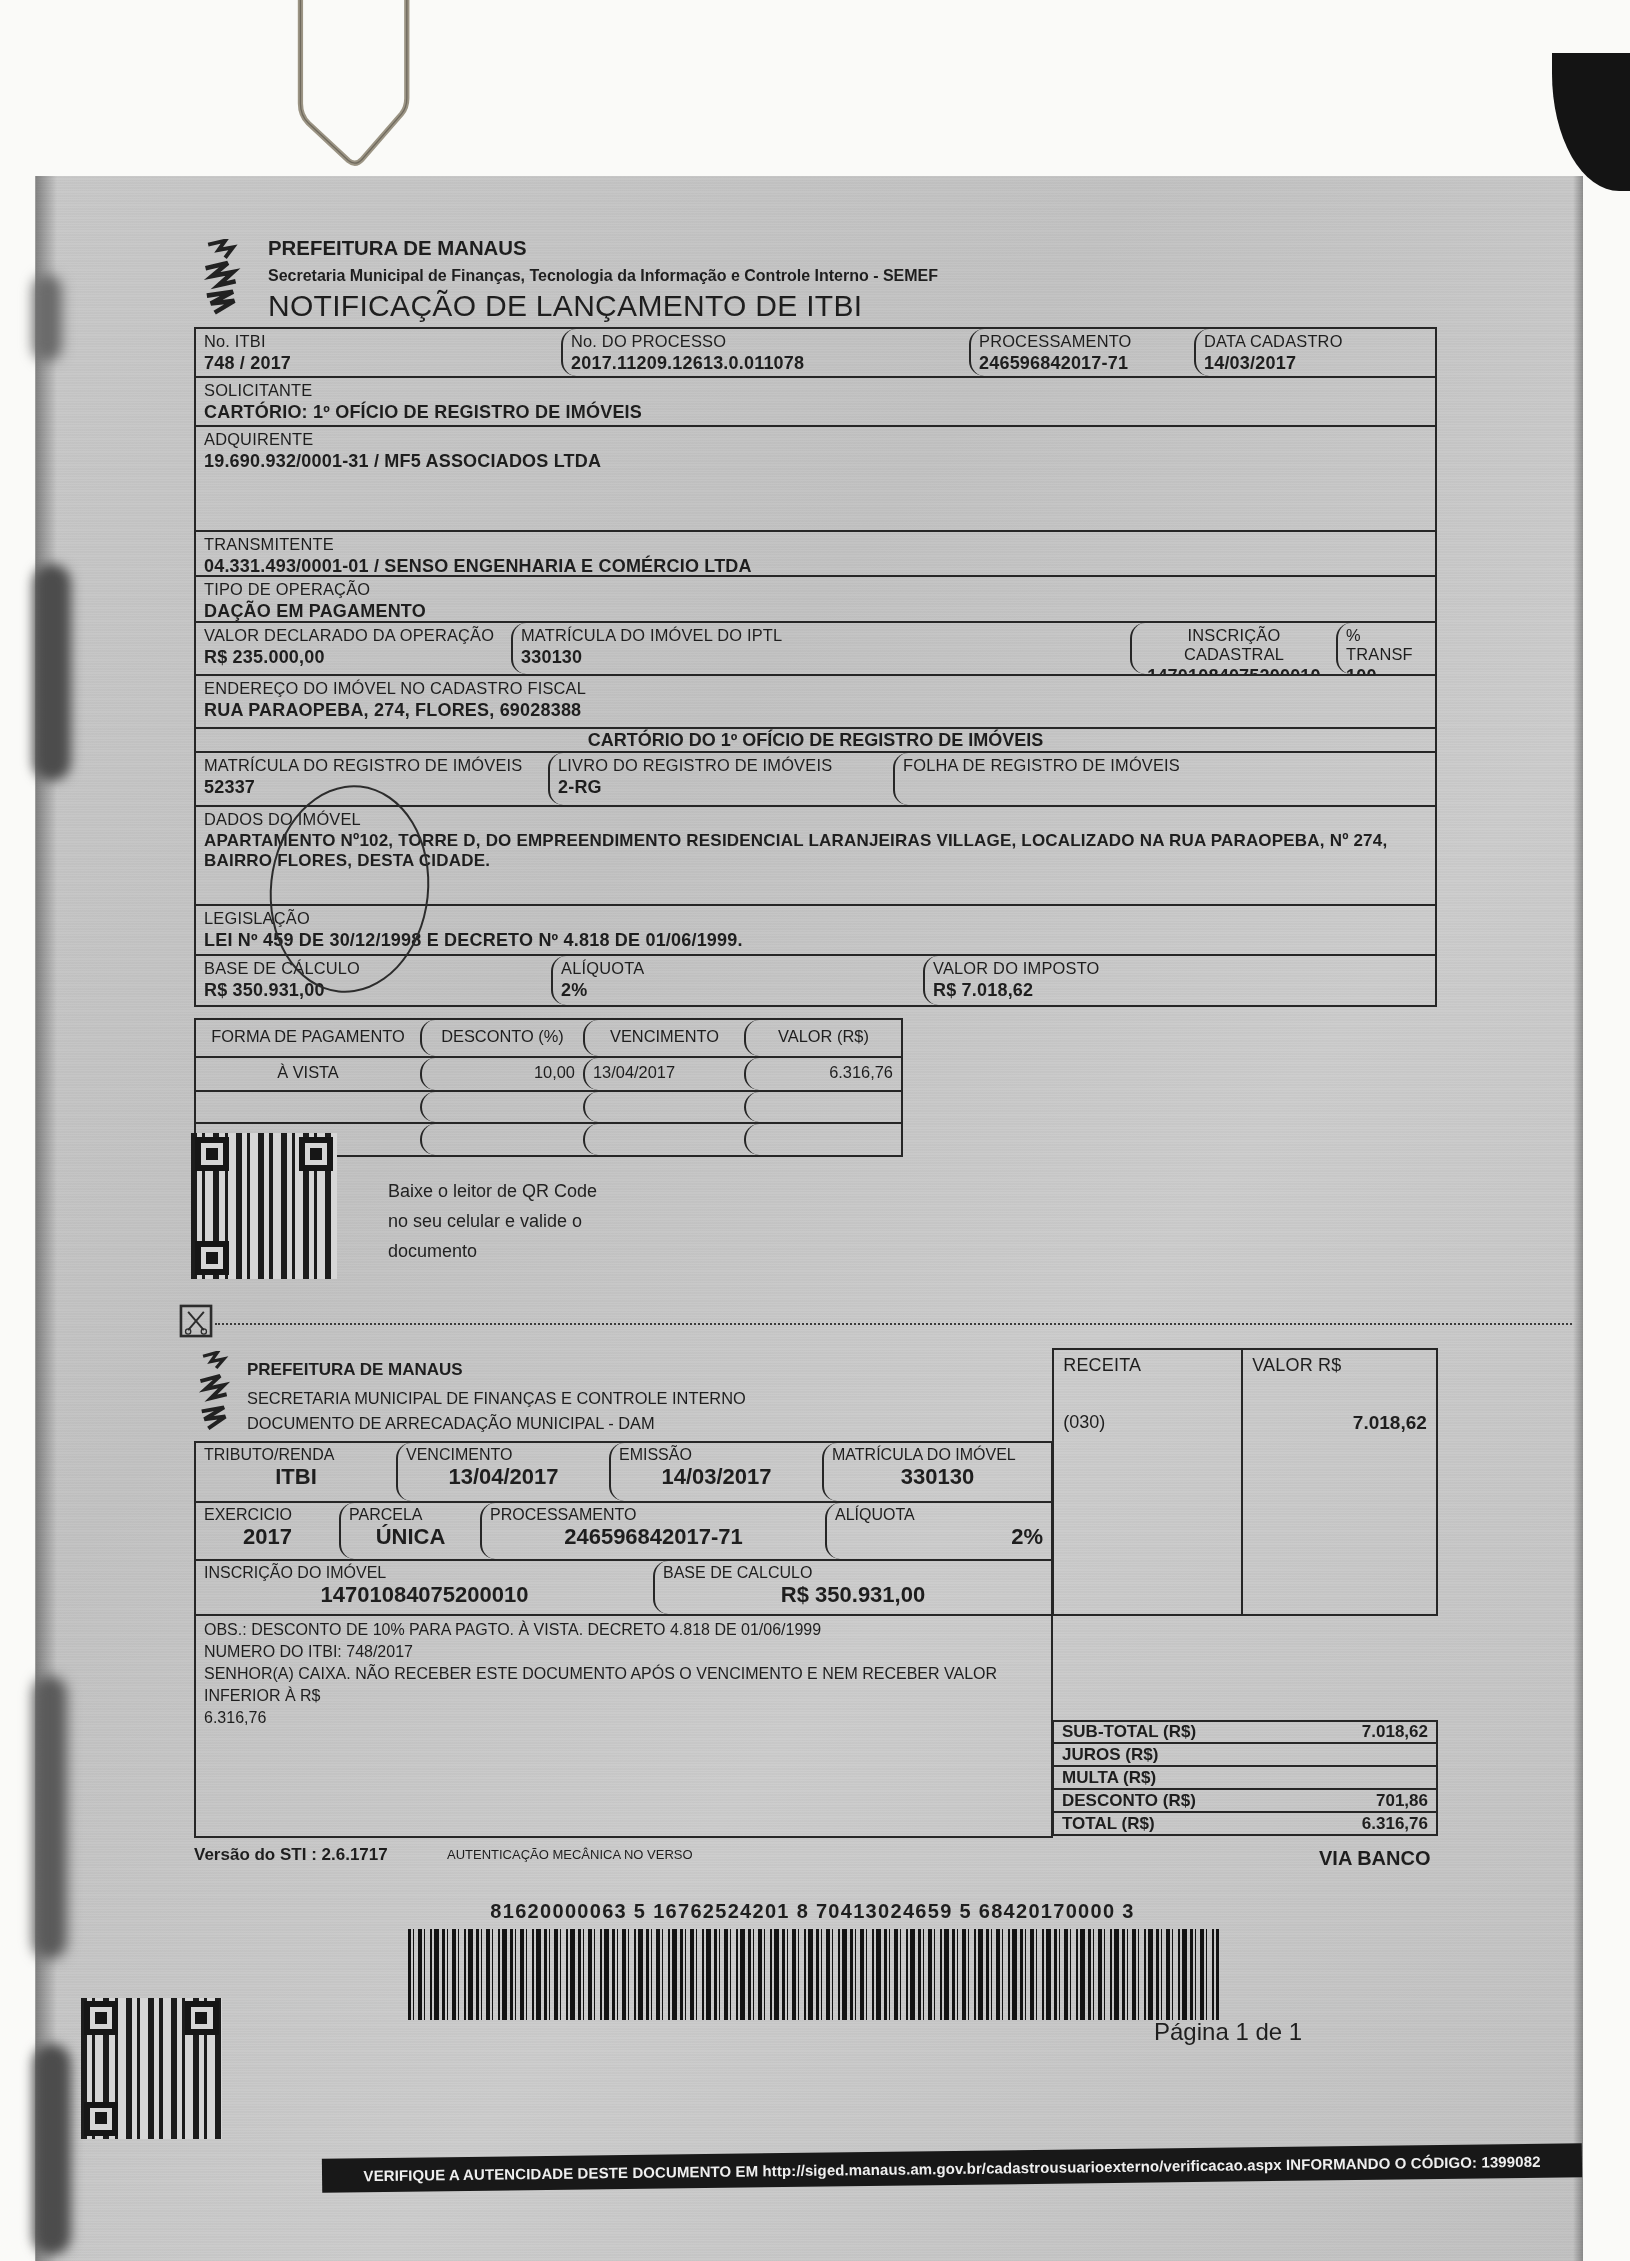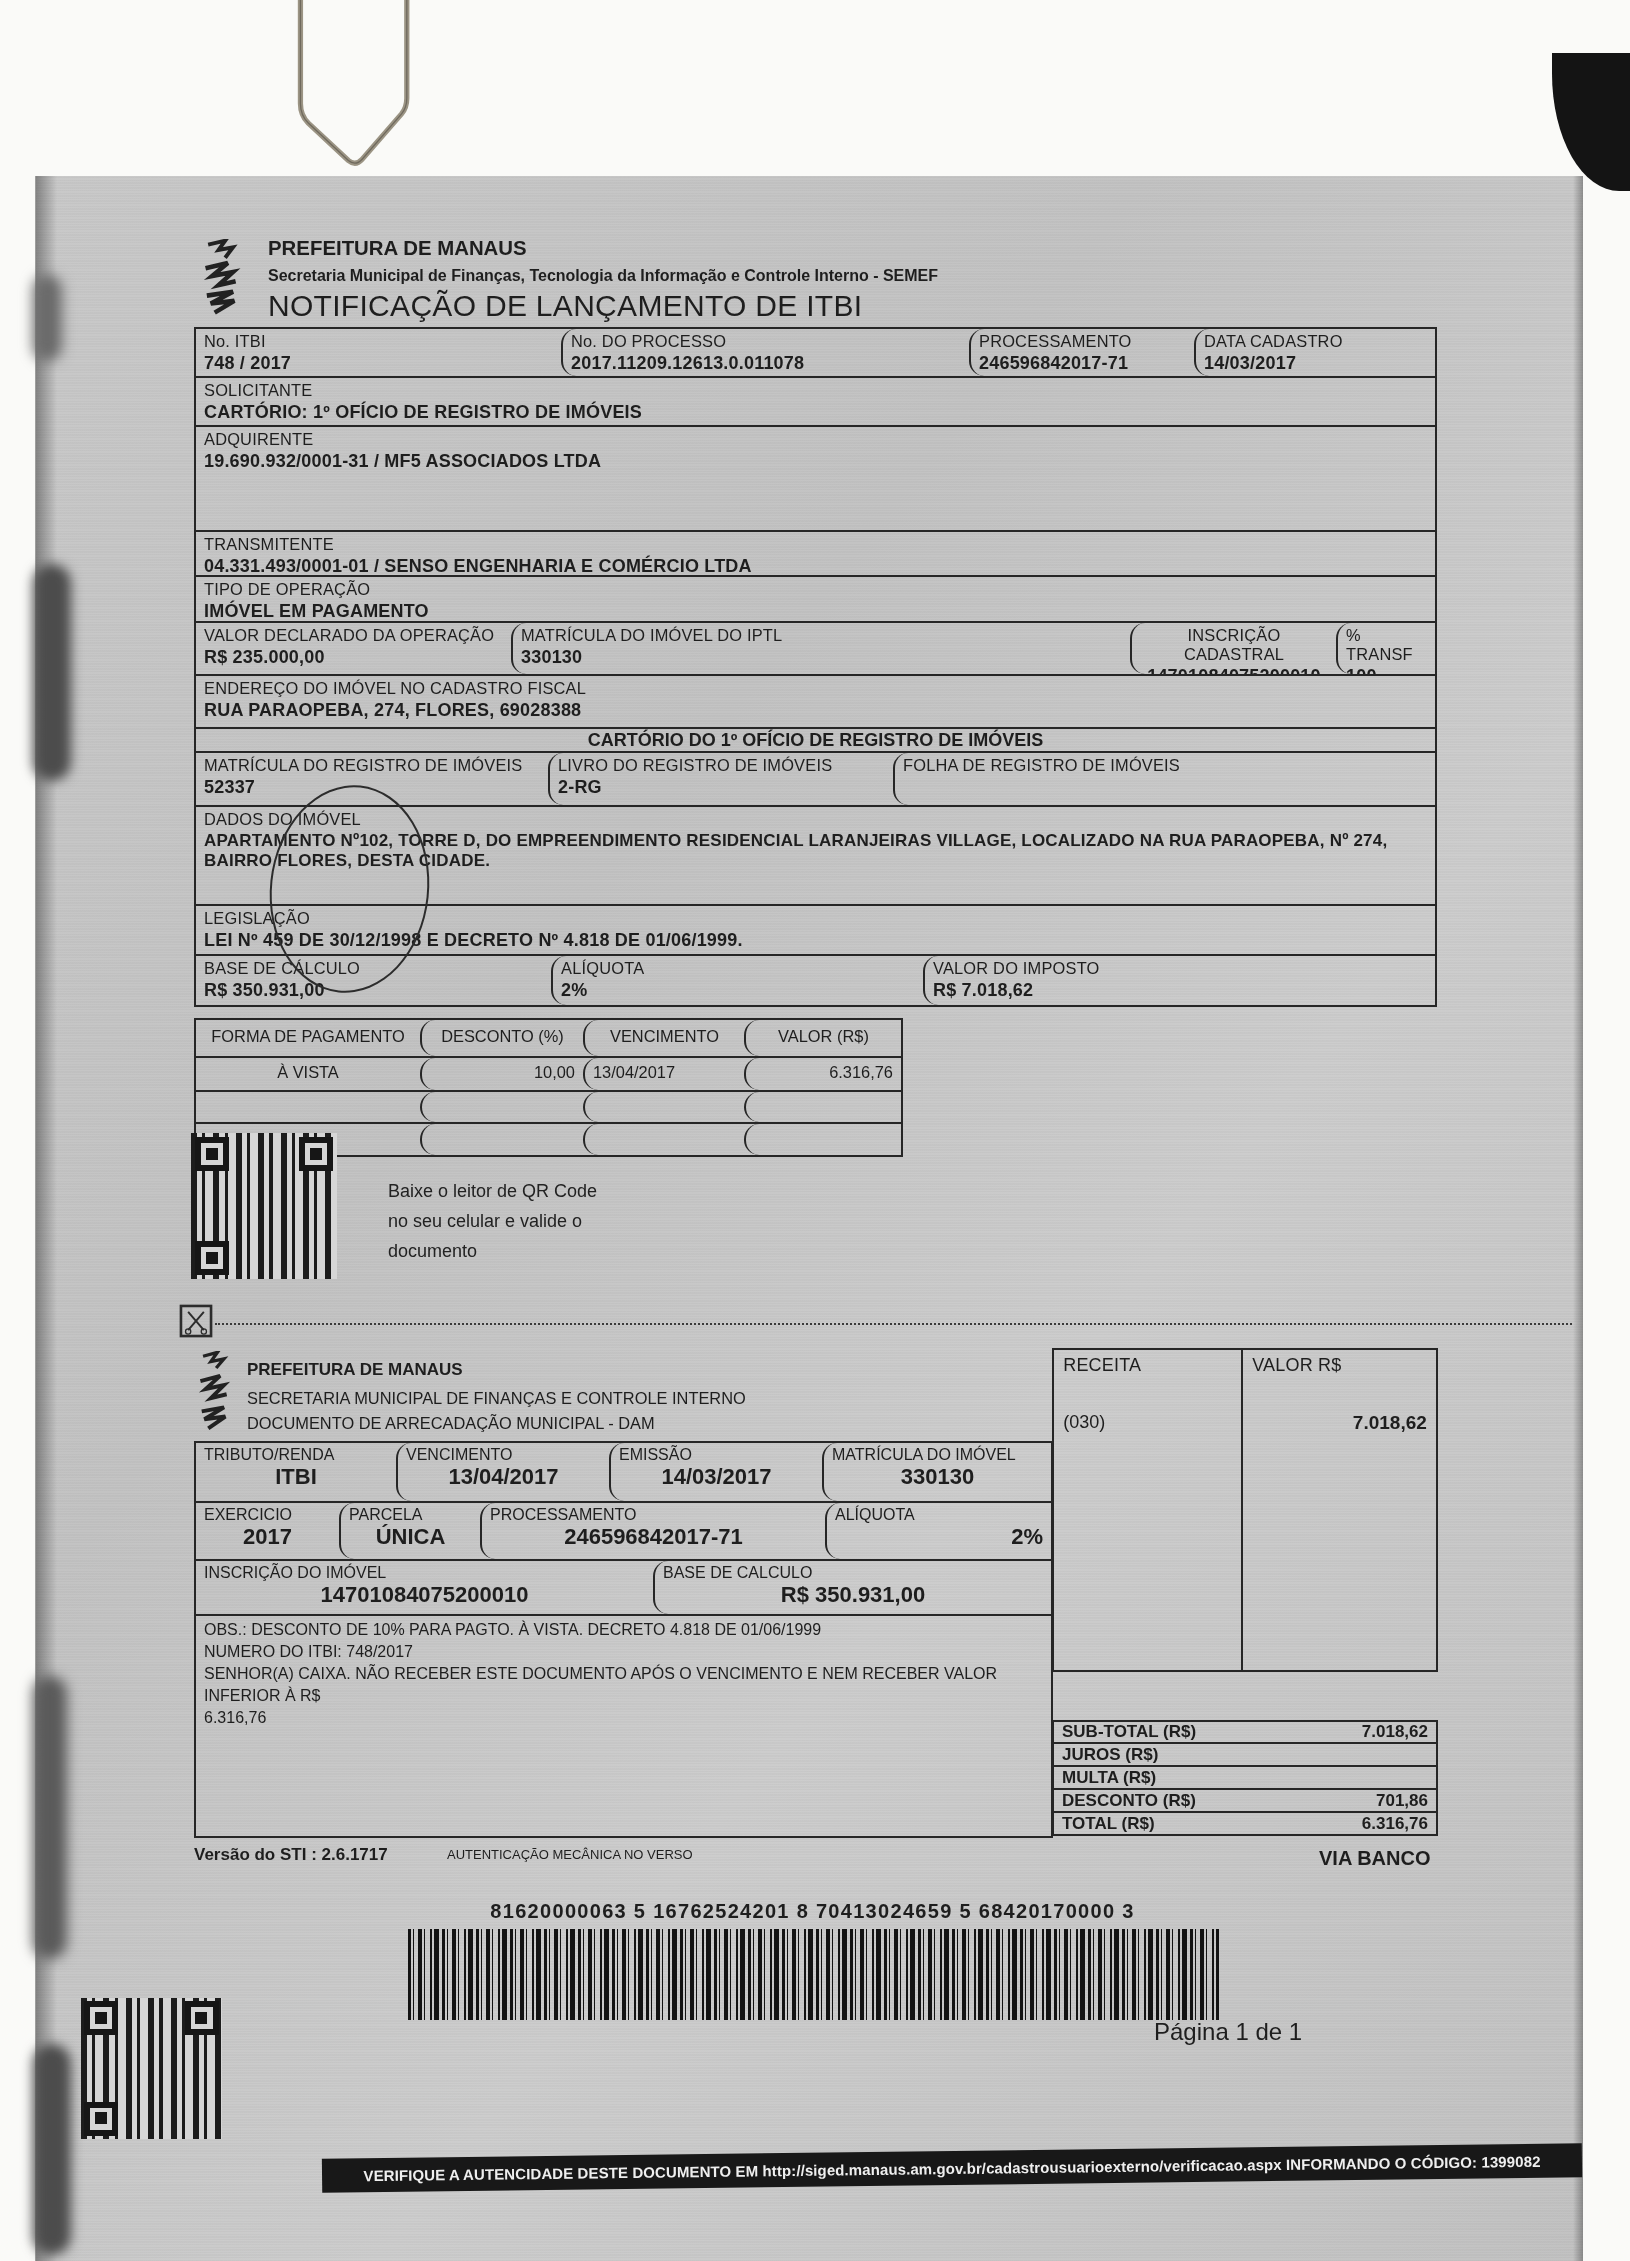--- a/index.html
+++ b/index.html
@@ -109,21 +109,21 @@
       </div>
       <div class="row" style="height:45px">
         <div class="cell" style="flex:1">
           <div class="lbl">TRANSMITENTE</div>
           <div class="val">04.331.493/0001-01 / SENSO ENGENHARIA E COMÉRCIO LTDA</div>
         </div>
       </div>
       <div class="row" style="height:46px">
         <div class="cell" style="flex:1">
           <div class="lbl">TIPO DE OPERAÇÃO</div>
-          <div class="val">IMÓVEL EM PAGAMENTO</div>
+          <div class="val">DAÇÃO EM PAGAMENTO</div>
         </div>
       </div>
       <div class="row" style="height:53px">
         <div class="cell" style="width:315px">
           <div class="lbl">VALOR DECLARADO DA OPERAÇÃO</div>
           <div class="val">R$ 235.000,00</div>
         </div>
         <div class="cell" style="width:619px">
           <div class="lbl">MATRÍCULA DO IMÓVEL DO IPTL</div>
           <div class="val">330130</div>
@@ -234,21 +234,21 @@
 
     <svg class="artifact" style="left:159px;top:1175px" width="41" height="80" viewBox="0 0 62 122">
       <path d="M12,8 L34,2 L24,16 L44,12 L32,26" fill="none" stroke="#222" stroke-width="5"></path>
       <path d="M8,46 L38,38 L16,58 L44,52 L24,72 L48,66" fill="none" stroke="#222" stroke-width="6"></path>
       <path d="M10,92 L44,86 L14,104 L46,100 L20,118" fill="none" stroke="#222" stroke-width="6"></path>
     </svg>
     <div class="artifact" style="left:211px;top:1184px;font-weight:bold;font-size:17px">PREFEITURA DE MANAUS</div>
     <div class="artifact" style="left:211px;top:1213px;font-size:16.4px">SECRETARIA MUNICIPAL DE FINANÇAS E CONTROLE INTERNO</div>
     <div class="artifact" style="left:211px;top:1238px;font-size:16.4px">DOCUMENTO DE ARRECADAÇÃO MUNICIPAL - DAM</div>
 
-    <div class="tbl" style="left:1016px;top:1172px;width:386px;height:324px;display:flex">
+    <div class="tbl" style="left:1016px;top:1172px;width:386px;height:268px;display:flex">
       <div style="width:189px;box-sizing:border-box;border-right:2px solid #262626;padding:5.3px 9.2px">
         <div class="lbl" style="font-size:18px">RECEITA</div>
         <div style="font-size:18px;margin-top:36px">(030)</div>
       </div>
       <div style="flex:1;box-sizing:border-box;padding:5.3px 9.2px">
         <div class="lbl" style="font-size:18px">VALOR R$</div>
         <div class="right" style="font-size:19px;font-weight:bold;margin-top:36px">7.018,62</div>
       </div>
     </div>
 

